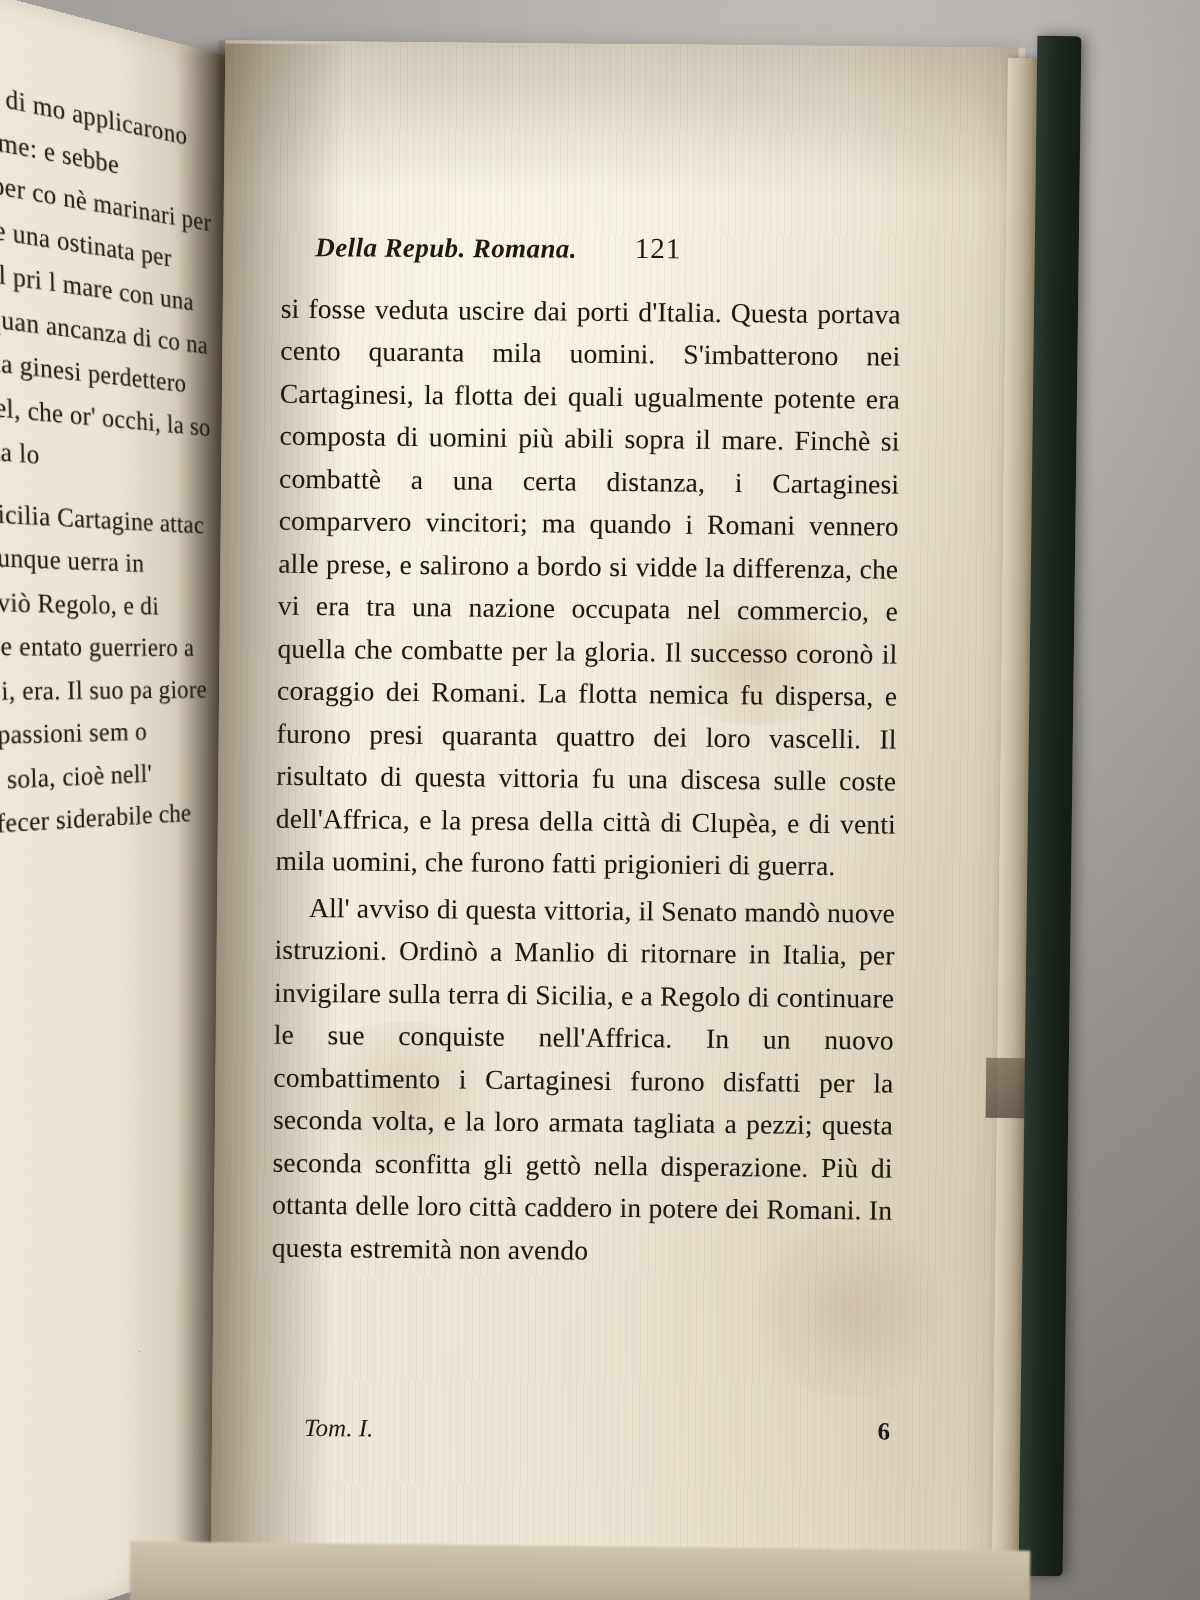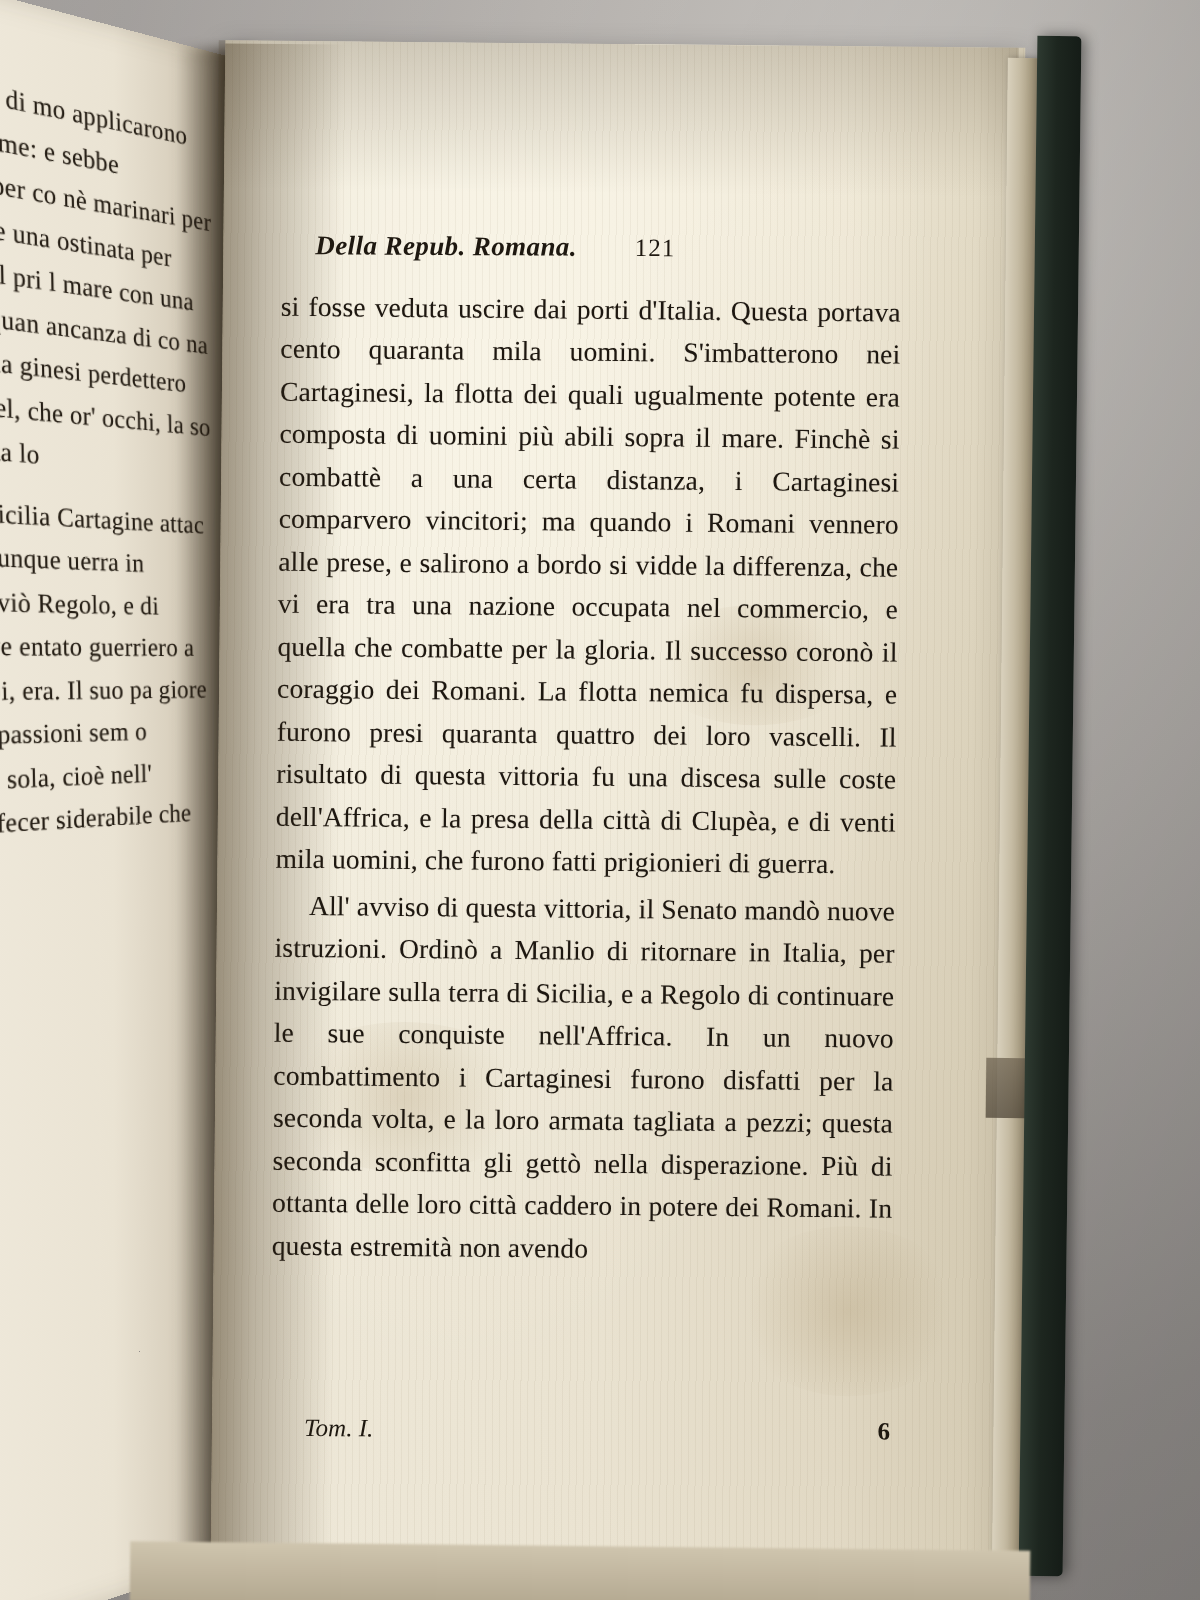--- a/index.html
+++ b/index.html
@@ -130,21 +130,21 @@
     transform: rotate(-0.25deg);
   }
   .running-head .rh-title {
     font-style: italic;
     font-weight: 700;
     font-size: 27px;
     color: #1e1810;
     letter-spacing: 0.4px;
   }
   .running-head .rh-page {
-    font-size: 25px;
+    font-size: 29px;
     color: #1e1810;
     letter-spacing: 1px;
   }
 
   .body-text p {
     margin: 0;
     font-size: 27.5px;
     line-height: 1.545;
     color: #1d1710;
     letter-spacing: 0.15px;

